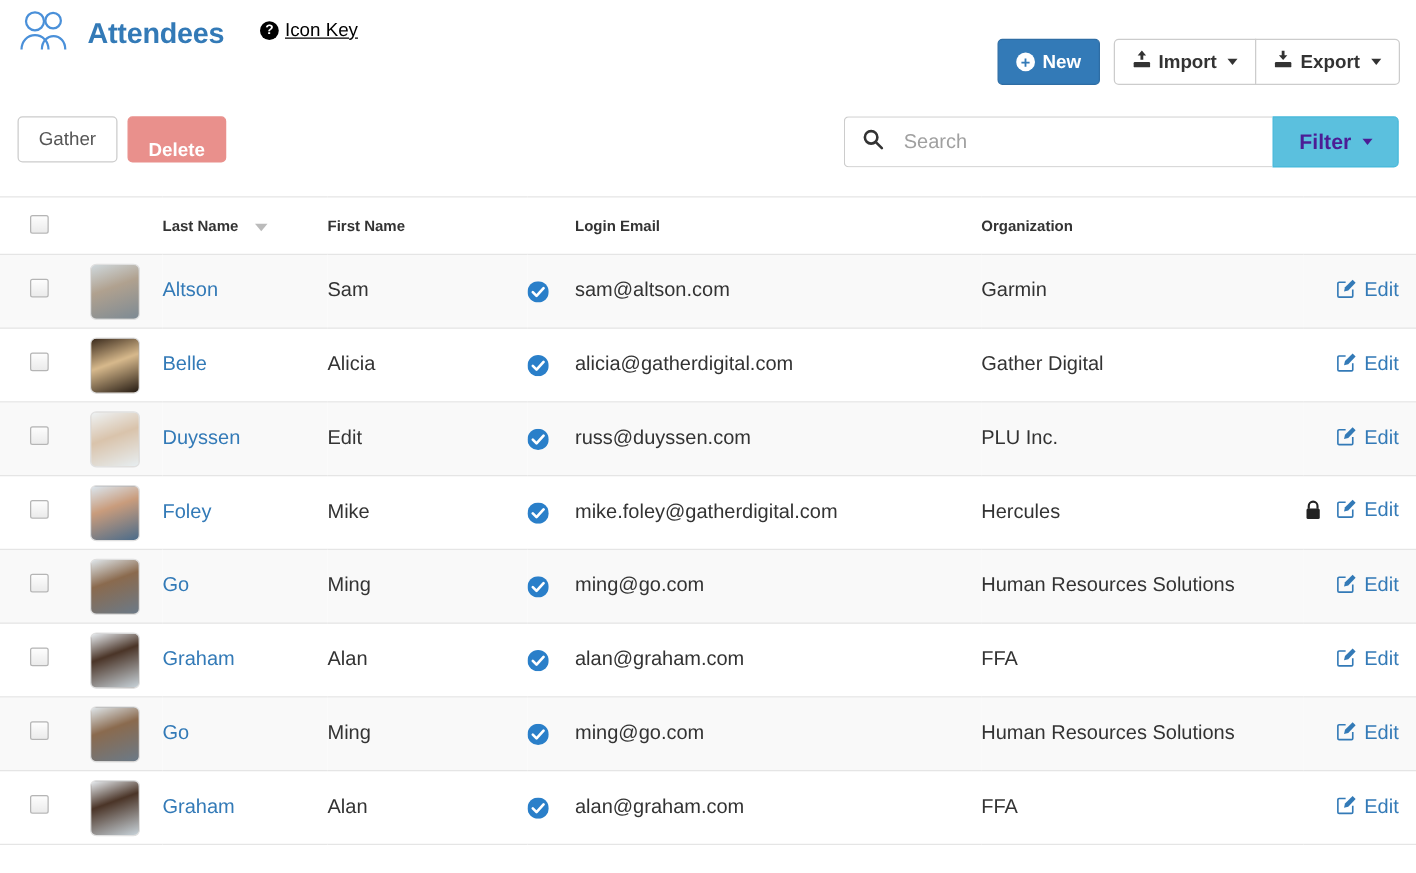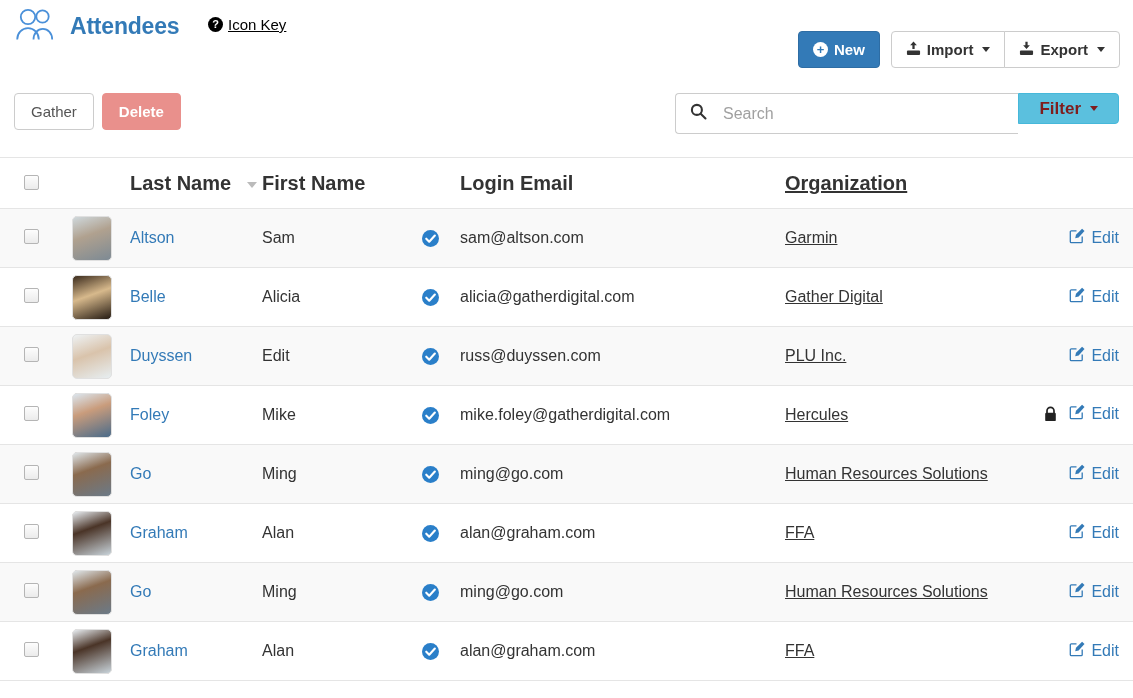--- a/index.html
+++ b/index.html
@@ -63,62 +63,62 @@
     width: 15px; height: 15px; border-radius: 50%;
     background: #fff; color: #337ab7; font-size: 13px; font-weight: bold;
     display: inline-flex; align-items: center; justify-content: center;
     line-height: 1;
   }
 
   
   .action-bar { position: relative; height: 77px; }
   .left-actions { position: absolute; left: 14px; top: 13px; display: flex; gap: 8px; }
   .btn-merge { background: #fff; border-color: #ccc; color: #555; font-weight: normal; font-size: 15px; padding: 0 16px; }
-  .btn-delete { background: #e9908c; border-color: #e9908c; color: #fff; font-weight: bold; font-size: 15px; padding: 0 16px; }
+  .btn-delete { background: #e9908c; border-color: #e9908c; color: #fff; font-weight: bold; font-size: 15px; padding: 0 16px; align-items: flex-end; }
 
   .search-wrap {
     position: absolute; right: 14px; top: 13px;
     display: flex; align-items: stretch; width: 444px;
   }
   .search-box {
     flex: 1; display: flex; align-items: center; gap: 14px;
     border: 1px solid #ccc; border-right: none;
     border-radius: 4px 0 0 4px; background: #fff; padding: 0 14px; height: 41px;
   }
   .search-input {
     border: none; outline: none; background: transparent;
     font-family: "Liberation Sans", sans-serif; font-size: 16px;
     color: #555; width: 100%;
   }
   .search-input::placeholder { color: #a0a0a0; }
   .btn-filter {
-    background: #5bc0de; border-color: #46b8da; color: #7f1d1d;
+    background: #5bc0de; border-color: #46b8da; color: #4c1d95;
     border-radius: 0 4px 4px 0; font-size: 17px; font-weight: bold;
-    padding: 0 20px; height: 31px;
+    padding: 0 20px; height: 41px;
   }
 
   
   .table { width: 100%; border-collapse: collapse; table-layout: fixed; }
   .table thead th {
-    text-align: left; font-size: 20px; font-weight: bold; color: #333;
+    text-align: left; font-size: 12px; font-weight: bold; color: #333;
     padding: 14px 0 13px 0; border-top: 1px solid #e5e5e5;
     border-bottom: 1px solid #e5e5e5; vertical-align: middle; margin-left: 24px;
   }
   .table tbody td {
     font-size: 16px; color: #333; vertical-align: middle;
     border-bottom: 1px solid #e5e5e5; height: 59px; padding: 0;
   }
   .table tbody tr.odd td { background: #f9f9f9; }
   .col-check { width: 72px; padding-left: 24px !important; }
   .col-avatar { width: 58px; }
   .col-last { width: 132px; }
   .col-first { width: 160px; }
   .col-verify { width: 38px; }
   .col-email { width: 325px; }
-  .col-org { width: 258px; text-decoration: underline; }
+  .col-org { width: 258px; }
   .col-edit { width: 90px; }
 
   .chk {
     width: 15px; height: 15px; border: 1px solid #b5b5b5; border-radius: 2px;
     background: linear-gradient(#fdfdfd, #ebebeb); display: inline-block; cursor: pointer;
   }
   .avatar {
     width: 40px; height: 45px; border-radius: 5px; border: 1px solid #e0e0e0;
     background-size: cover; background-position: center top; display: block;
   }

